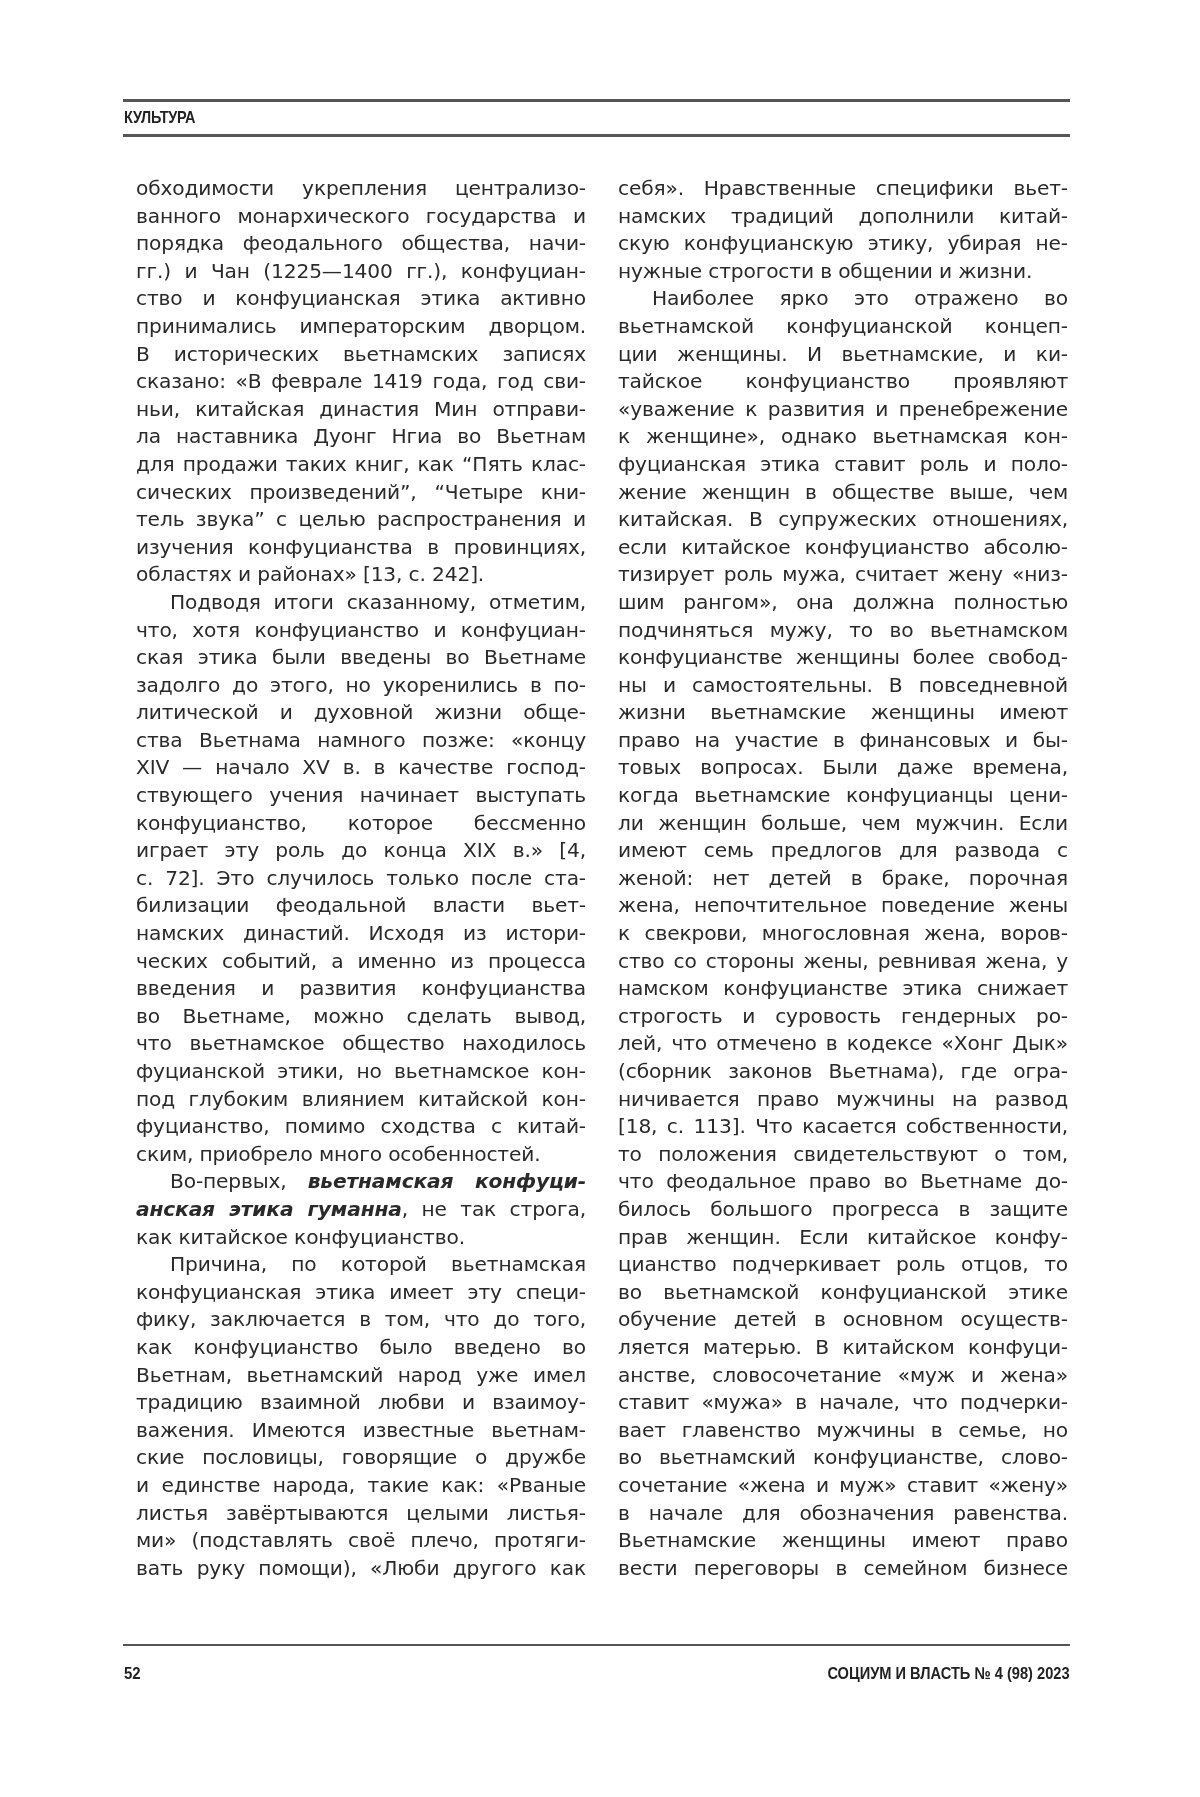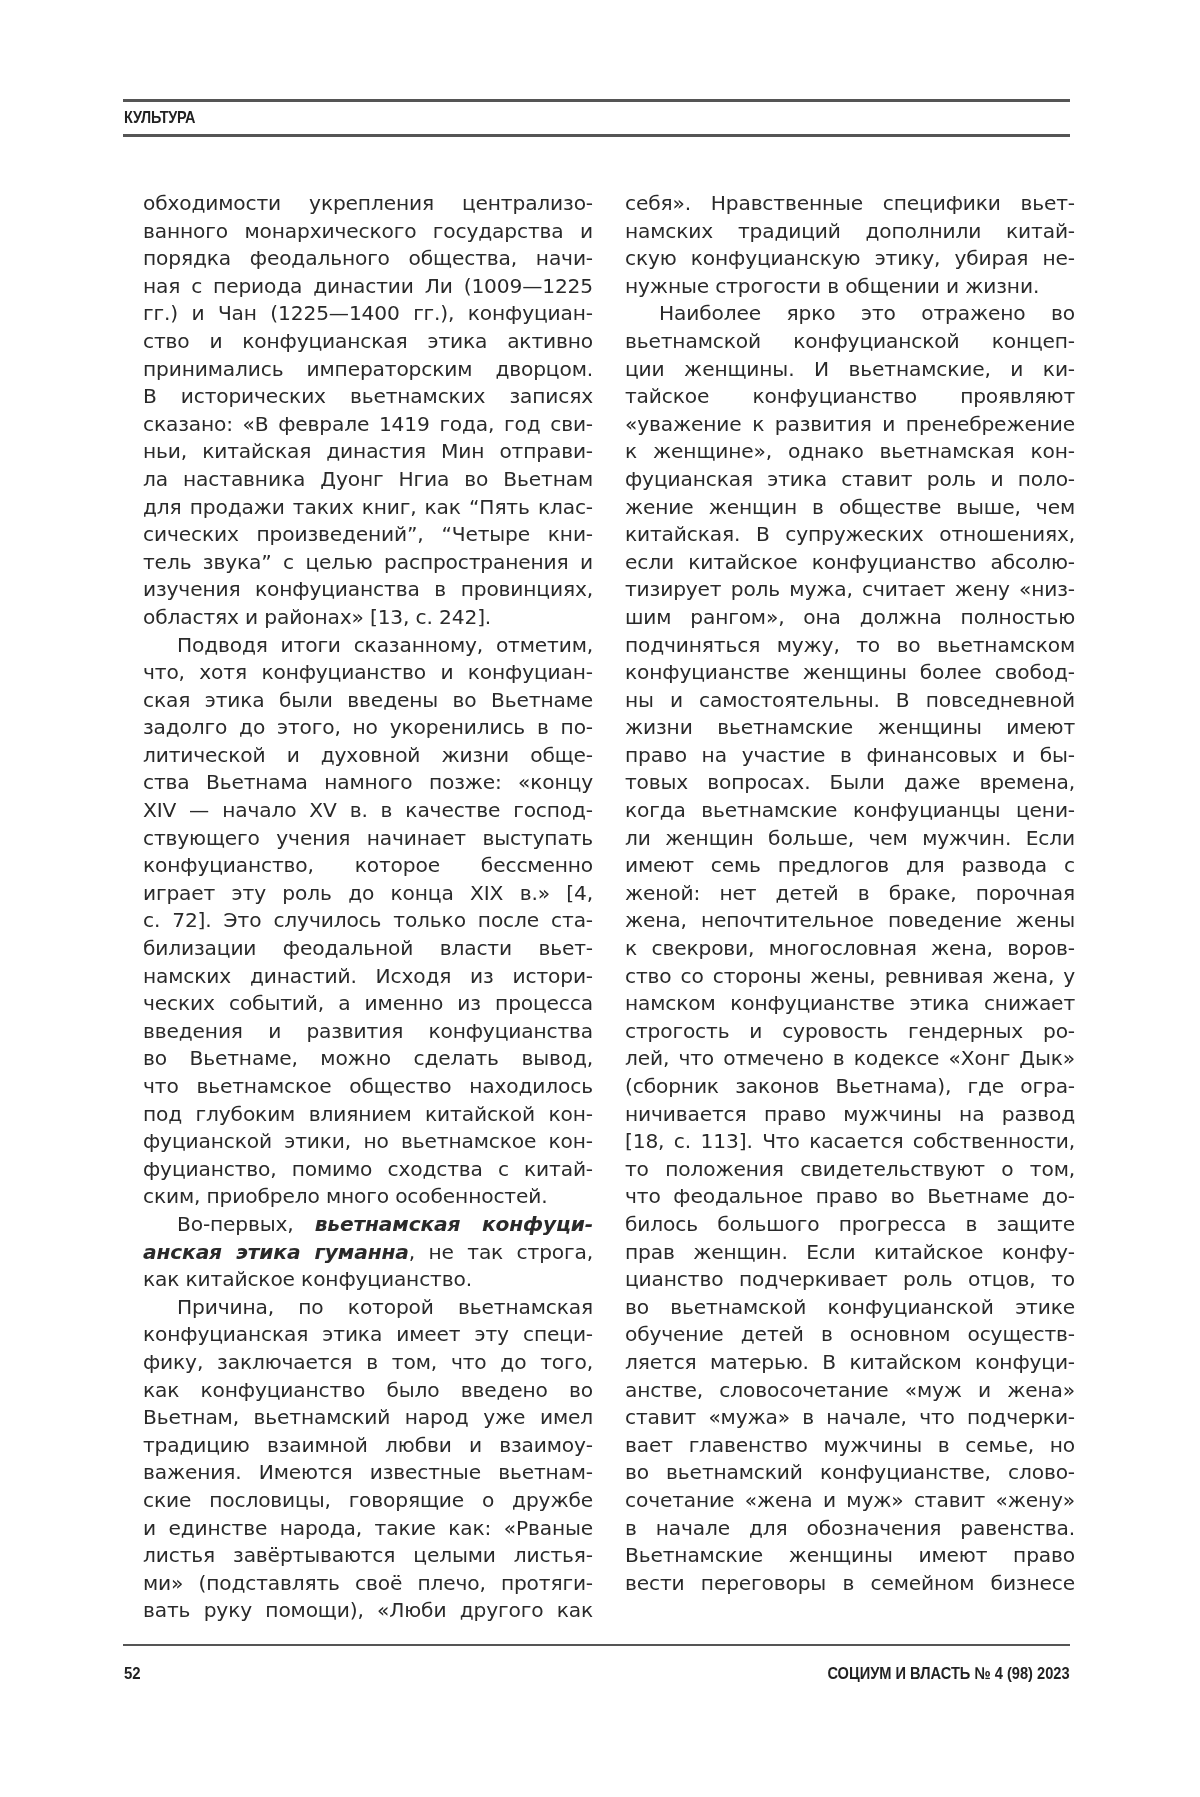--- a/index.html
+++ b/index.html
@@ -12,21 +12,21 @@
   .section-title { position: absolute; left: 124px; top: 108px;
                    font-family: "Liberation Sans", sans-serif; font-weight: bold;
                    font-size: 17px; letter-spacing: -0.3px; color: #222;
                    transform: scaleX(0.85); transform-origin: left; }
   .page-num { position: absolute; left: 124px; top: 1664px;
               font-family: "Liberation Sans", sans-serif; font-weight: bold;
               font-size: 17px; color: #222; transform: scaleX(0.88); transform-origin: left; }
   .journal { position: absolute; right: 130px; top: 1664px;
              font-family: "Liberation Sans", sans-serif; font-weight: bold;
              font-size: 17px; color: #222; transform: scaleX(0.86); transform-origin: right; }
-  .col { position: absolute; top: 190px; width: 450px; margin-left: 7px; }
+  .col { position: absolute; top: 175px; width: 450px; }
   .col.left { left: 136px; }
   .col.right { left: 618px; }
   .line { display: block; height: 27.6px; line-height: 27.6px; font-size: 20.2px;
           white-space: nowrap; text-align: justify; text-align-last: justify;
           letter-spacing: -0.15px; }
   .line.last { text-align-last: left; }
   .line.indent { padding-left: 34px; }
   .bi { font-weight: bold; font-style: italic; }
 </style>
 </head>
@@ -34,21 +34,20 @@
 
 <div class="rule top1"></div>
 <div class="section-title">КУЛЬТУРА</div>
 <div class="rule top2"></div>
 
 <div class="col left">
   <div>
     <span class="line">обходимости укрепления централизо-</span>
     <span class="line">ванного монархического государства и</span>
     <span class="line">порядка феодального общества, начи-</span>
-    <span class="line">ная с периода династии Ли (1009—1225</span>
     <span class="line">гг.) и Чан (1225—1400 гг.), конфуциан-</span>
     <span class="line">ство и конфуцианская этика активно</span>
     <span class="line">принимались императорским дворцом.</span>
     <span class="line">В исторических вьетнамских записях</span>
     <span class="line">сказано: «В феврале 1419 года, год сви-</span>
     <span class="line">ньи, китайская династия Мин отправи-</span>
     <span class="line">ла наставника Дуонг Нгиа во Вьетнам</span>
     <span class="line">для продажи таких книг, как “Пять клас-</span>
     <span class="line">сических произведений”, “Четыре кни-</span>
     <span class="line">тель звука” с целью распространения и</span>
@@ -66,22 +65,22 @@
     <span class="line">ствующего учения начинает выступать</span>
     <span class="line">конфуцианство, которое бессменно</span>
     <span class="line">играет эту роль до конца XIX в.» [4,</span>
     <span class="line">с. 72]. Это случилось только после ста-</span>
     <span class="line">билизации феодальной власти вьет-</span>
     <span class="line">намских династий. Исходя из истори-</span>
     <span class="line">ческих событий, а именно из процесса</span>
     <span class="line">введения и развития конфуцианства</span>
     <span class="line">во Вьетнаме, можно сделать вывод,</span>
     <span class="line">что вьетнамское общество находилось</span>
+    <span class="line">фуцианской этики, но вьетнамское кон-</span>
     <span class="line">под глубоким влиянием китайской кон-</span>
-    <span class="line">фуцианской этики, но вьетнамское кон-</span>
     <span class="line">фуцианство, помимо сходства с китай-</span>
     <span class="line last">ским, приобрело много особенностей.</span>
   </div>
   <div>
     <span class="line indent"><span>Во-первых, </span><span class="bi">вьетнамская конфуци-</span></span>
     <span class="line"><span class="bi">анская этика гуманна</span><span>, не так строга,</span></span>
     <span class="line last">как китайское конфуцианство.</span>
   </div>
   <div>
     <span class="line indent">Причина, по которой вьетнамская</span>

